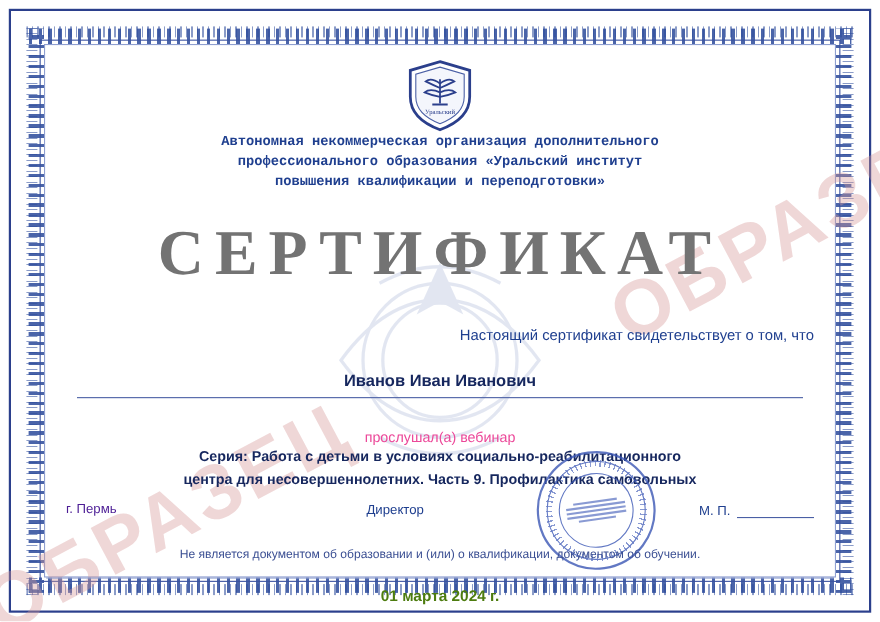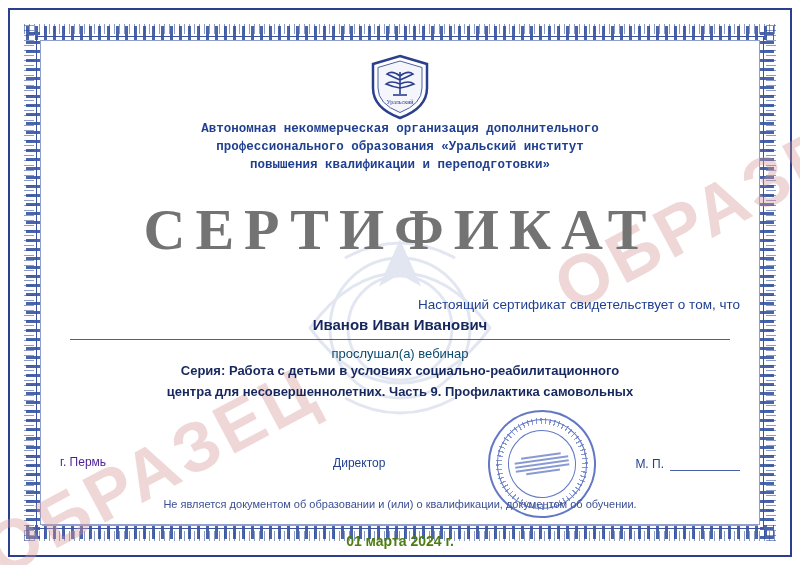--- a/index.html
+++ b/index.html
@@ -132,39 +132,39 @@
     margin-top: 22px;
     font-family: "Liberation Serif", serif;
   }
   .subtitle {
     text-align: right;
     color: #1f3f8f;
     font-size: 13.5px;
     margin-top: 34px;
   }
   .name-row {
-    margin-top: 4px;
+    margin-top: 26px;
     text-align: center;
   }
   .name-value {
     color: #16275e;
     font-weight: bold;
     font-size: 15px;
     padding-bottom: 4px;
   }
   .name-rule {
     height: 1px;
     background: #4a5fa5;
     margin: 2px 10px 0 10px;
   }
   .listened {
     text-align: center;
-    color: #0c4a6e;
+    color: #ec4899;
     font-size: 13px;
-    margin-top: 6px;
+    margin-top: 28px;
   }
   .course {
     text-align: center;
     color: #16275e;
     font-weight: bold;
     font-size: 13px;
     line-height: 1.6;
     padding: 0 40px;
   }
 

